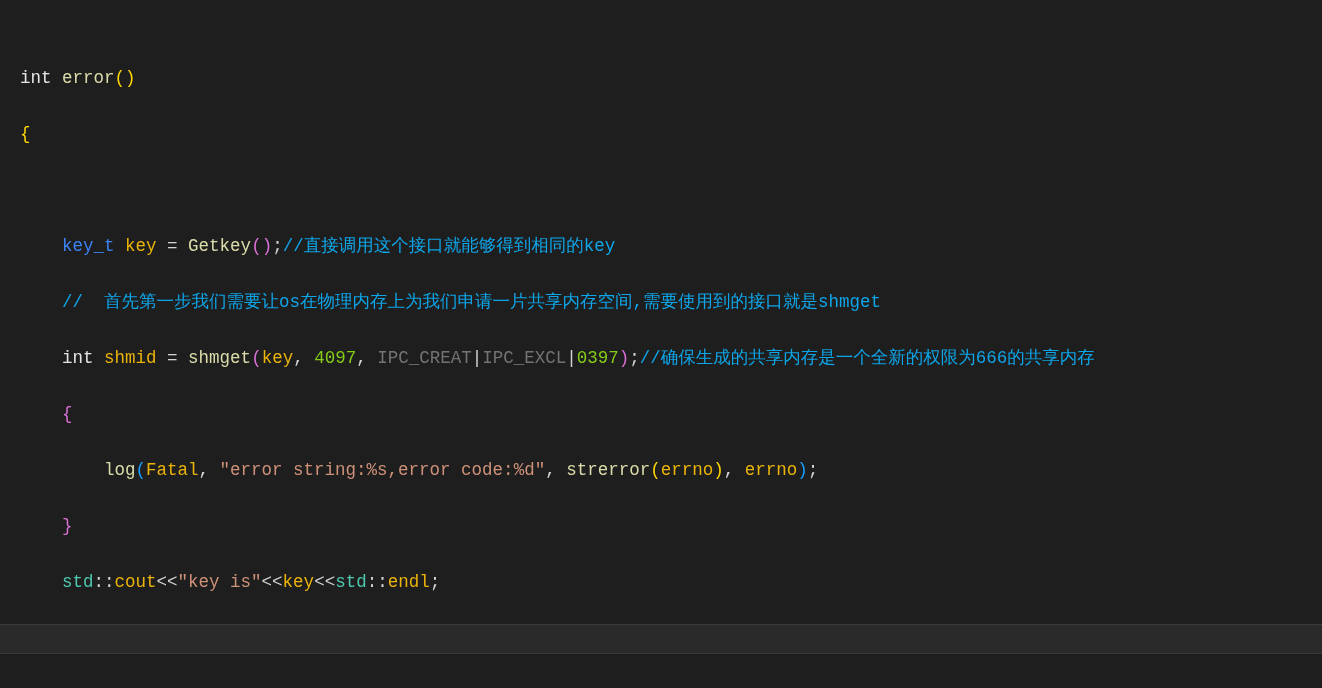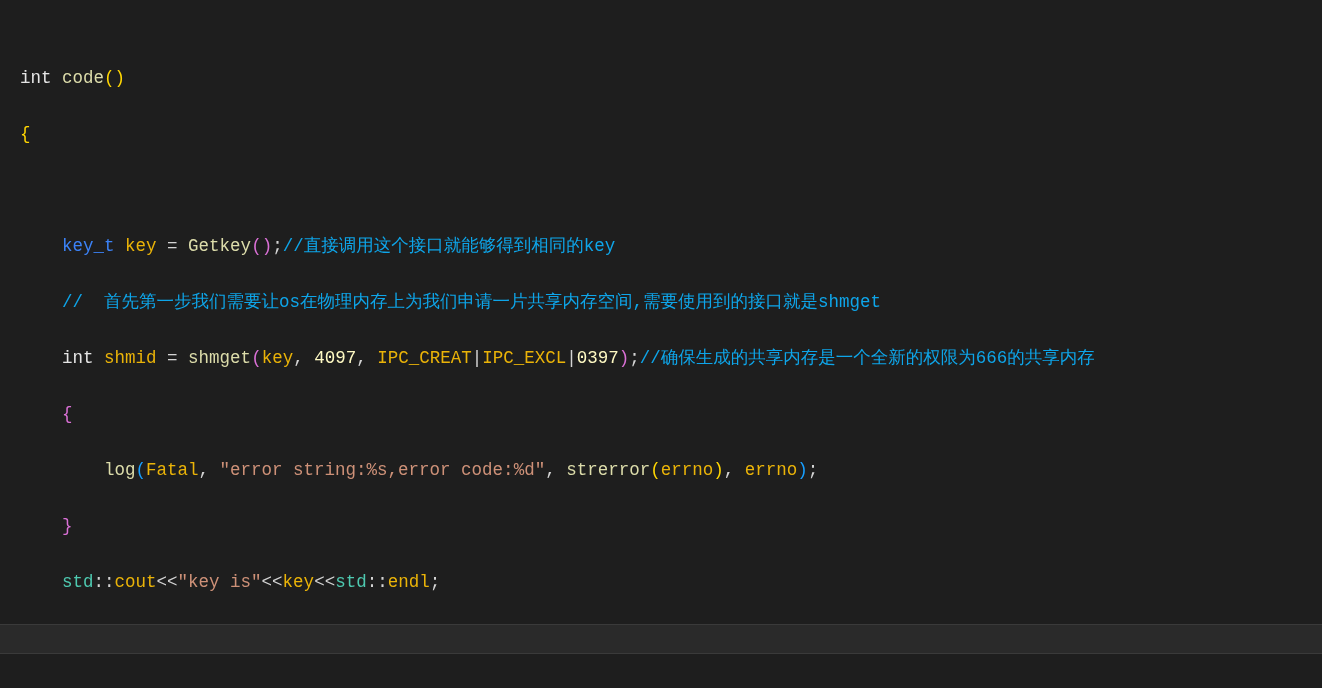--- a/index.html
+++ b/index.html
@@ -4,36 +4,36 @@
 <style>
   html,body{margin:0;padding:0;background:#1e1e1e;color:#d4d4d4;font-family:Consolas,"Courier New",monospace;font-size:17.5px;line-height:28px;width:1322px;height:688px;overflow:hidden}
   .editor{padding:8px 0 0 20px;white-space:pre;position:relative}
   .line{display:block;height:28px}
   .hl{position:absolute;left:0;right:0;height:28px;background:#2a2a2a;top:624px;border-top:1px solid #3a3a3a;border-bottom:1px solid #3a3a3a;pointer-events:none}
   
   .k{color:#e5e5e5}       
   .ty{color:#3b82f6}      
   .fn{color:#dcdcaa}      
   .s{color:#ce9178}       
-  .n{color:#fef9c3}       
+  .n{color:#84cc16}       
   .c{color:#0ea5e9}       
   .op{color:#d4d4d4}
   .v{color:#eab308}       
-  .mc{color:#eab308}      
+  .mc{color:#737373}      
   .yb{color:#ffd602}      
   .pb{color:#da70d6}      
   .bb{color:#179fff}      
   .ns{color:#4ec9b0}      
 </style>
 </head>
 <body>
 
 <div class="editor">
 <div class="hl"></div>
-<span class="line"><span class="k">int</span> <span class="fn">code</span><span class="yb">(</span><span class="yb">)</span></span>
+<span class="line"><span class="k">int</span> <span class="fn">error</span><span class="yb">(</span><span class="yb">)</span></span>
 <span class="line"><span class="yb">{</span></span>
 <span class="line"></span>
 <span class="line">    <span class="ty">key_t</span> <span class="v">key</span> <span class="op">=</span> <span class="fn">Getkey</span><span class="pb">(</span><span class="pb">)</span>;<span class="c">//直接调用这个接口就能够得到相同的key</span></span>
 <span class="line">    <span class="c">//  首先第一步我们需要让os在物理内存上为我们申请一片共享内存空间,需要使用到的接口就是shmget</span></span>
 <span class="line">    <span class="k">int</span> <span class="v">shmid</span> <span class="op">=</span> <span class="fn">shmget</span><span class="pb">(</span><span class="v">key</span>, <span class="n">4097</span>, <span class="mc">IPC_CREAT</span>|<span class="mc">IPC_EXCL</span>|<span class="n">0397</span><span class="pb">)</span>;<span class="c">//确保生成的共享内存是一个全新的权限为666的共享内存</span></span>
 <span class="line">    <span class="pb">{</span></span>
 <span class="line">        <span class="fn">log</span><span class="bb">(</span><span class="v">Fatal</span>, <span class="s">"error string:%s,error code:%d"</span>, <span class="fn">strerror</span><span class="yb">(</span><span class="v">errno</span><span class="yb">)</span>, <span class="v">errno</span><span class="bb">)</span>;</span>
 <span class="line">    <span class="pb">}</span></span>
 <span class="line">    <span class="ns">std</span>::<span class="v">cout</span>&lt;&lt;<span class="s">"key is"</span>&lt;&lt;<span class="v">key</span>&lt;&lt;<span class="ns">std</span>::<span class="v">endl</span>;</span>
 

